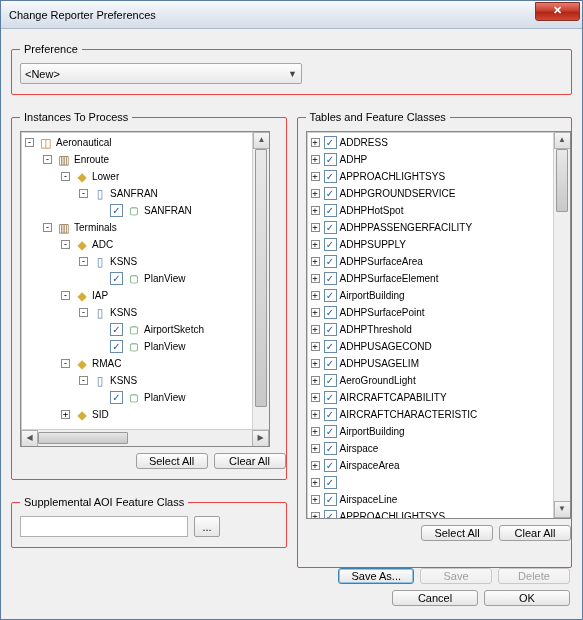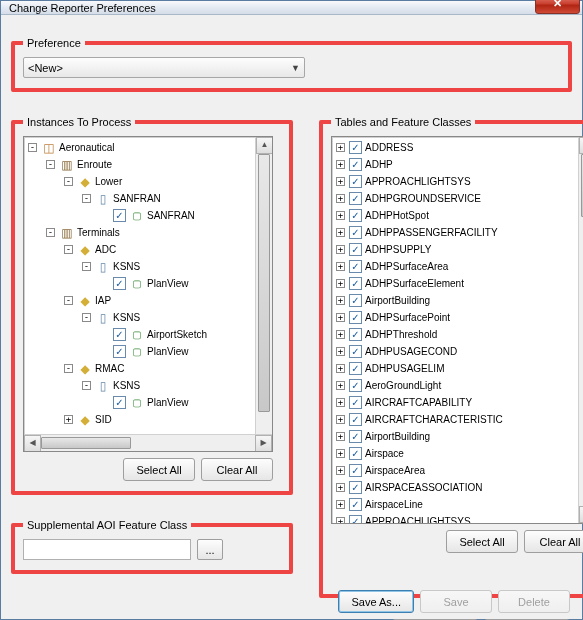--- a/index.html
+++ b/index.html
@@ -39,39 +39,39 @@
     margin-top:-6px;
     font-weight:bold;
   }
   .client {
     flex:1;
     padding: 6px 10px 10px 10px;
     display:flex;
     flex-direction:column;
   }
   fieldset {
-    border:4px solid #ef4444;
+    border:1px solid #ef4444;
     border-radius:2px;
-    margin:16px 0 8px 0;
-    padding:8px 16px 10px 8px;
+    margin:8px 0 8px 0;
+    padding:8px 0 10px 8px;
   }
   legend { padding:0 4px; color:#000; font-size:11px;}
   .pref-select {
     width:282px; height:21px;
     background:linear-gradient(to bottom,#fdfdfd,#e8e8e8);
     border:1px solid #a7a7a7;
     border-radius:2px;
     display:flex; align-items:center; padding:0 4px;
     justify-content:space-between;
     cursor:pointer;
   }
   .pref-select .arrow { font-size:9px; color:#444; }
   .columns {
     display:flex;
-    gap:26px;
+    gap:10px;
     margin-bottom:6px;
   }
   .col-left, .col-right {
     flex:1;
     display:flex;
     flex-direction:column;
   }
   .col-left fieldset, .col-right fieldset { flex:0 0 auto; }
   .treebox, .listbox {
     background:#fff;
@@ -113,21 +113,21 @@
     line-height:10px;
   }
   .ico { width:16px; height:16px; display:inline-flex; align-items:center; justify-content:center; margin-right:2px; font-size:12px;}
   .ico-db { color:#c08040; }
   .ico-books { color:#8a6d3b; }
   .ico-layer { color:#d4af37; }
   .ico-doc { color:#6688aa; }
   .ico-frame { color:#3e8f3e; font-size:10px; }
   .lbl { font-size:10px; color:#000; }
   .btn {
-    height:23px; min-width:72px; padding:0 12px;
+    height:16px; min-width:72px; padding:0 12px;
     background:linear-gradient(to bottom,#fdfdfd,#e6e6e6);
     border:1px solid #9e9e9e; border-radius:3px; cursor:pointer;
     font-size:11px; display:inline-flex; align-items:center; justify-content:center;
     margin-left:6px;
   }
   .btn.primary { border:1px solid #3c7fb1; box-shadow:0 0 0 1px #8fc4e6 inset;}
   .btn.disabled { color:#a0a0a0; cursor:default; background:linear-gradient(#f7f7f7,#efefef); border-color:#c8c8c8;}
   .btn-row { display:flex; justify-content:flex-end; margin-top:6px;}
   .supp-row { display:flex; align-items:center; gap:6px;}
   .txt-input { width:168px; height:21px; border:1px solid #b0b0b0; background:#fff; padding:0 4px;}
@@ -383,21 +383,20 @@
                   <span class="lbl">Airspace</span>
                 </div>
                 <div class="node" style="padding-left: 4px;">
                   <span class="expander">+</span>
                   <span class="chk">✓</span>
                   <span class="lbl">AirspaceArea</span>
                 </div>
                 <div class="node" style="padding-left: 4px;">
                   <span class="expander">+</span>
                   <span class="chk">✓</span>
-                  <span class="lbl">AIRSPACEASSOCIATION</span>
                 </div>
                 <div class="node" style="padding-left: 4px;">
                   <span class="expander">+</span>
                   <span class="chk">✓</span>
                   <span class="lbl">AirspaceLine</span>
                 </div>
                 <div class="node" style="padding-left: 4px;">
                   <span class="expander">+</span>
                   <span class="chk">✓</span>
                   <span class="lbl">APPROACHLIGHTSYS</span>

